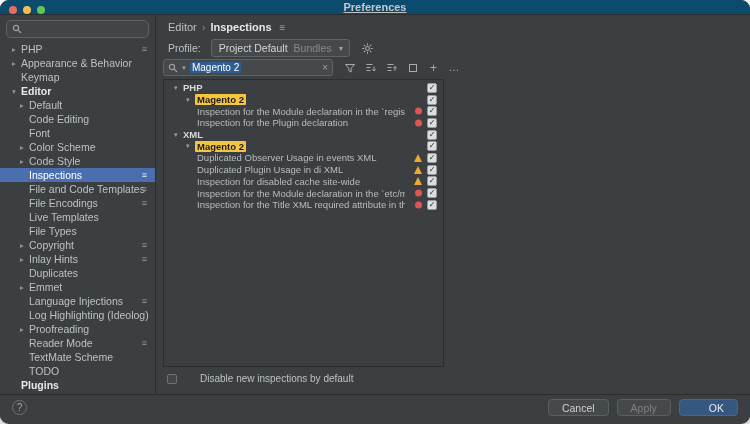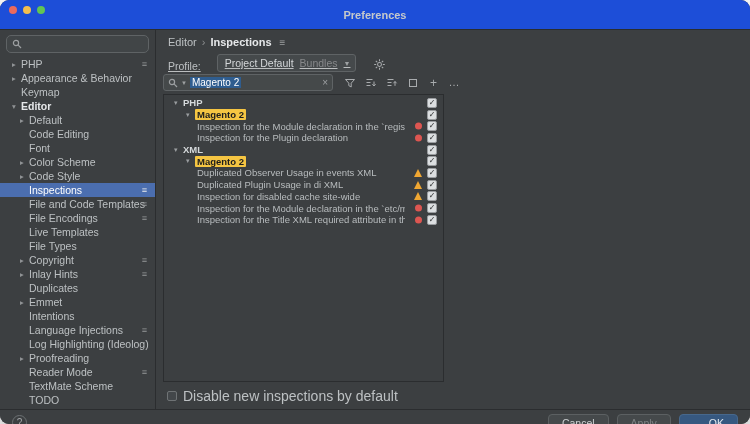--- a/index.html
+++ b/index.html
@@ -2,22 +2,22 @@
 <html style="--sel-blue: #4b6eaf; --match-yellow: #f5c542; --error-red: #dd5651; --warn-amber: #f0a732; --ok-blue: #365880;"><head>
 <meta charset="utf-8">
 <style>
   * { margin:0; padding:0; box-sizing:border-box; }
   html,body { background:#ffffff; }
   body { font-family:"Liberation Sans","DejaVu Sans",sans-serif; }
   .window { position:relative; width:750px; height:424px; background:#3c3f41; border-radius:9px;
             overflow:hidden; color:#bbbebf; box-shadow:0 10px 30px rgba(0,0,0,.35); }
 
   
-  .titlebar { position:relative; height:30px; background:#1d4ed8; border-bottom:1px solid #2b2d2f;
-              display:flex; align-items:center; justify-content:center; }
+  .titlebar { position:relative; height:15px; background:#0c4a6e; border-bottom:1px solid #2b2d2f;
+              display:flex; align-items:center; justify-content:center;text-decoration:underline; }
   .lights { position:absolute; left:9px; top:6px; display:flex; gap:6px; }
   .light { width:8px; height:8px; border-radius:50%; }
   .light.red{background:#ec6a5e;} .light.yellow{background:#f5bf4f;} .light.green{background:#62c554;}
   .title { font-size:11px; font-weight:bold; color:#c6c9cb; }
 
   
   .bodyrow { display:flex; height:379px; }
 
   
   .sidebar { width:156px; background:#3c3f41; border-right:1px solid #2b2d2f; display:flex; flex-direction:column; }
@@ -35,21 +35,21 @@
   .s-item.selected .ham { color:#e8eaec; }
 
   
   .main { flex:1; position:relative; }
   .breadcrumb { position:absolute; left:12px; top:6px; display:flex; align-items:center; gap:5px; font-size:11px; }
   .bc-editor { color:#bdc1c3; }
   .bc-sep { color:#8a8d8f; }
   .bc-current { color:#e6e8ea; font-weight:bold; }
   .bc-menu { color:#9da0a2; font-size:10px; margin-left:3px; }
 
-  .profile-row { position:absolute; left:12px; top:24px; display:flex; align-items:flex-end; gap:16px;text-decoration:underline; }
+  .profile-row { position:absolute; left:12px; top:24px; display:flex; align-items:center; gap:10px; }
   .profile-label { font-size:10.5px; color:#bdc1c3; }
   .combo { display:flex; align-items:center; height:18px; min-width:122px; border:1px solid #5f6365;
            border-radius:3px; background:#45494b; padding:0 5px 0 7px; gap:6px; font-size:10.5px; }
   .combo-value { color:#d3d6d8; }
   .combo-hint { color:#87898b; }
   .combo-arrow { color:#9da0a2; font-size:7px; margin-left:auto; }
   .tb-icon { width:15px; height:15px; display:flex; align-items:center; justify-content:center; }
 
   .search-row { position:absolute; left:7px; top:44px; display:flex; align-items:center; }
   .search-field { width:170px; height:17px; border:1px solid #5f6365; border-radius:3px; background:#45494a;
@@ -74,21 +74,21 @@
   .sev.error { width:7px; height:7px; border-radius:50%; background:var(--error-red,#dd5651); }
   .sev.warning { width:0; height:0; border-left:4.5px solid transparent; border-right:4.5px solid transparent;
                  border-bottom:8px solid var(--warn-amber,#f0a732); }
   .cb { position:absolute; right:6px; top:50%; transform:translateY(-50%); width:10px; height:10px;
         border-radius:2px; border:1px solid #6f7375; background:#43474a; }
   .cb.checked { background:#dcdfe1; border-color:#9a9da0; color:#2a2c2e; font-size:8px; line-height:8px;
                 display:flex; align-items:center; justify-content:center; font-family:"DejaVu Sans",sans-serif; }
 
   .disable-row { position:absolute; left:11px; top:358px; display:flex; align-items:center; gap:6px; }
   .cb-plain { width:10px; height:10px; border:1px solid #6f7375; background:#43474a; border-radius:2px; flex:none; }
-  .disable-label { font-size:14px; color:#bdc1c3; }
+  .disable-label { font-size:10px; color:#bdc1c3;margin-left:17px; }
 
   
   .bottombar { height:26px; border-top:1px solid #2b2d2f; background:#3c3f41; display:flex;
                align-items:center; padding:0 12px; gap:8px; }
   .help { width:15px; height:15px; border-radius:50%; border:1px solid #6d7173; color:#a2a5a7;
           display:flex; align-items:center; justify-content:center; font-size:10px; flex:none; }
   .spacer { flex:1; }
   .btn { height:17px; padding:0 13px; border-radius:4px; border:1px solid #5c6062; background:#45494b;
          color:#cdd0d2; font-size:10.5px; font-family:inherit; display:flex; align-items:center; }
   .btn.apply { color:#7d8183; }
@@ -187,24 +187,20 @@
             <span class="s-label">Inlay Hints</span>
             <span class="ham">≡</span>
           </div>
           <div class="s-item lvl1">
             <span class="chev"></span>
             <span class="s-label">Duplicates</span>
           </div>
           <div class="s-item lvl1">
             <span class="chev">▸</span>
             <span class="s-label">Emmet</span>
-          </div>
-          <div class="s-item lvl1">
-            <span class="chev"></span>
-            <span class="s-label">Intentions</span>
           </div>
           <div class="s-item lvl1">
             <span class="chev"></span>
             <span class="s-label">Language Injections</span>
             <span class="ham">≡</span>
           </div>
           <div class="s-item lvl1">
             <span class="chev"></span>
             <span class="s-label">Log Highlighting (Ideolog)</span>
           </div>

